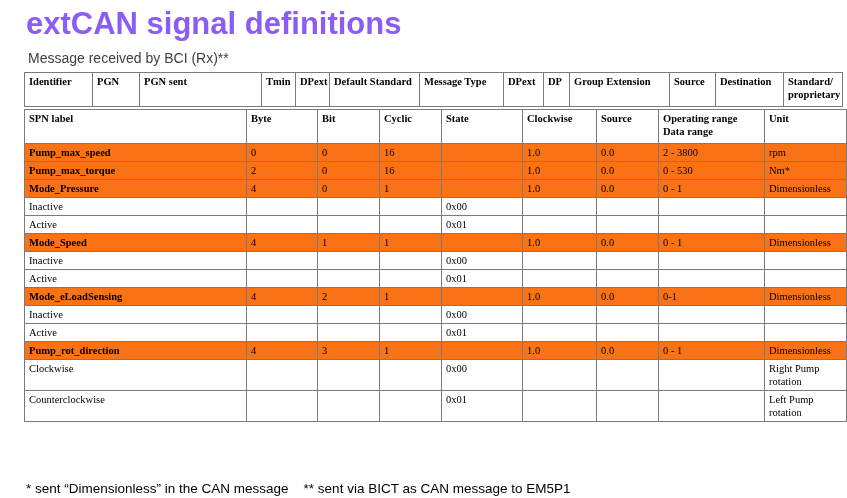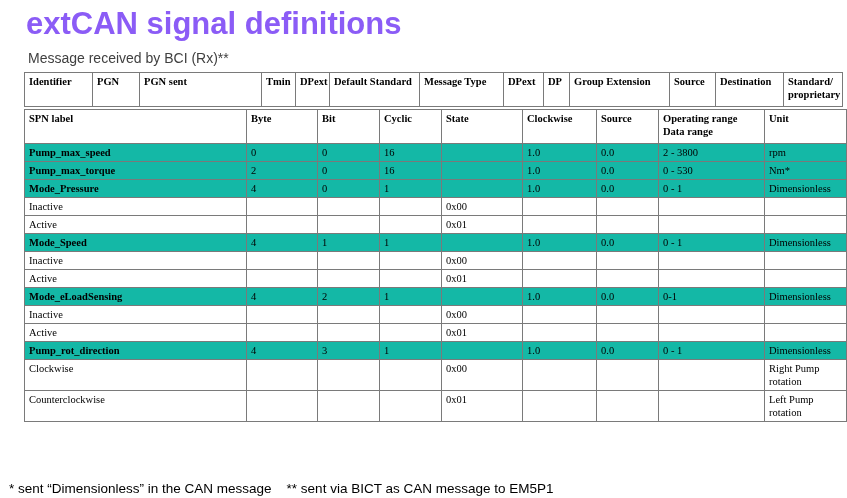--- a/index.html
+++ b/index.html
@@ -65,31 +65,31 @@
   .hdr.two-line td {
     height: 34px;
   }
   .center {
     text-align: left;
   }
   .bold {
     font-weight: bold;
   }
   .shade td {
-    background: #14b8a6;
+    background: #f97316;
   }
   .plain td {
     background: #ffffff;
   }
   .tall td {
     height: 30px;
   }
   .footnote {
     position: absolute;
-    left: 9px;
+    left: 26px;
     bottom: 6px;
     font-size: 13.5px;
     color: #000000;
     white-space: pre;
   }
 </style>
 </head>
 <body>
 
 <div class="page">

